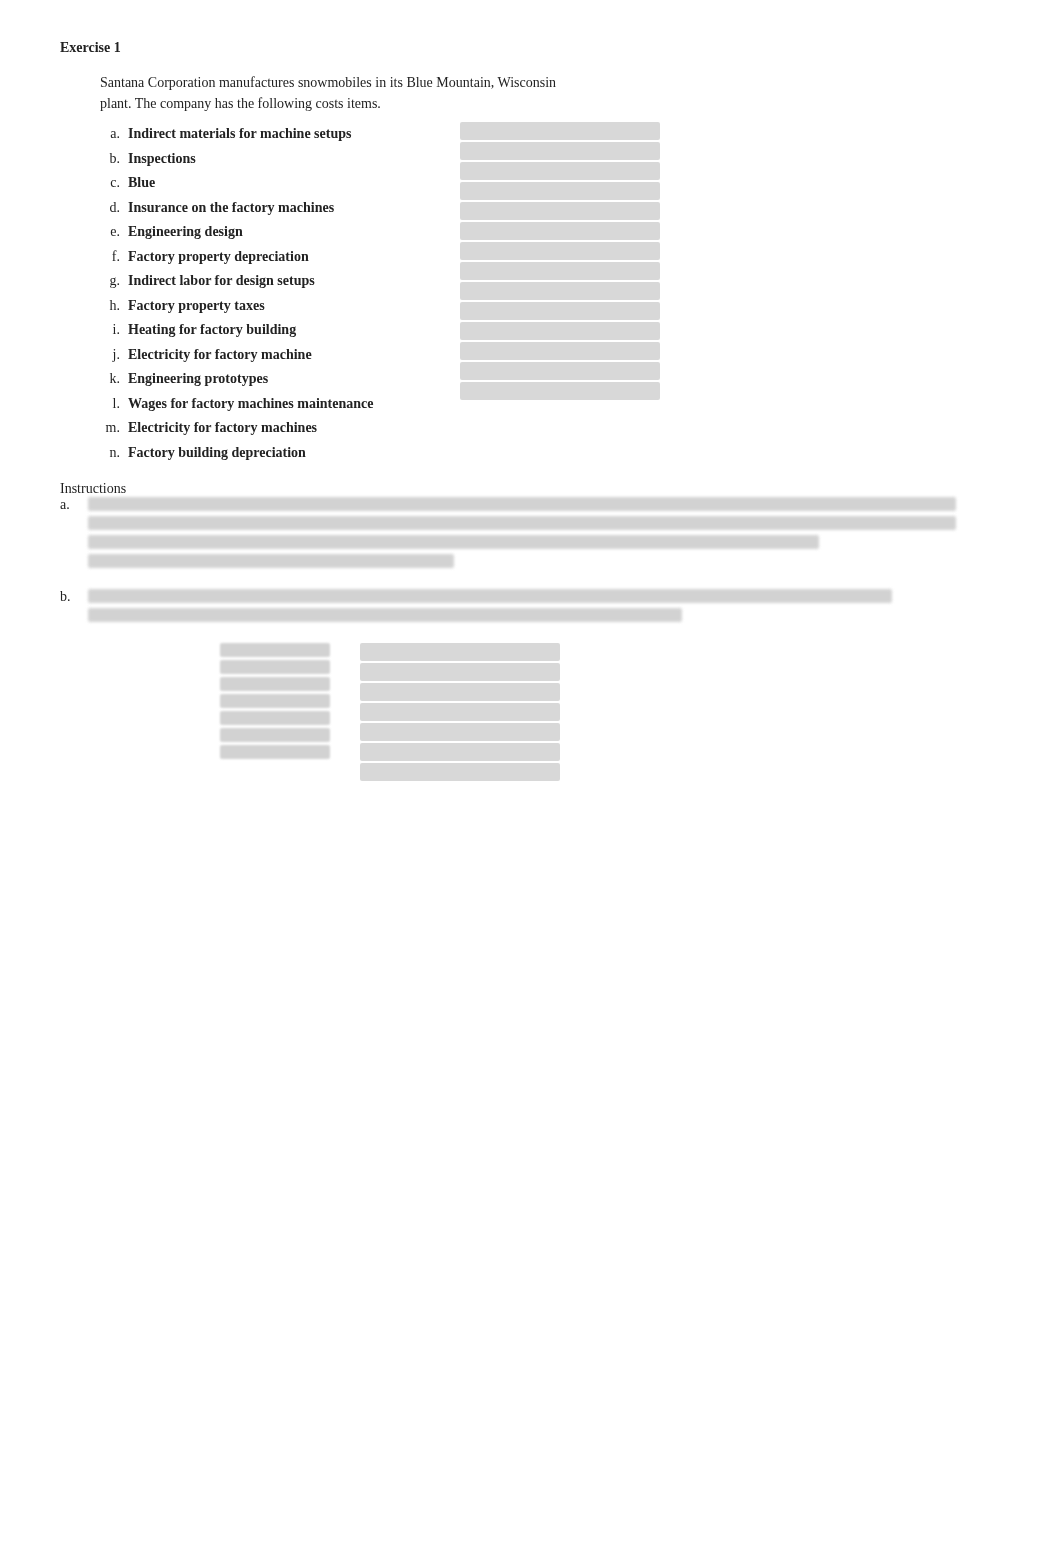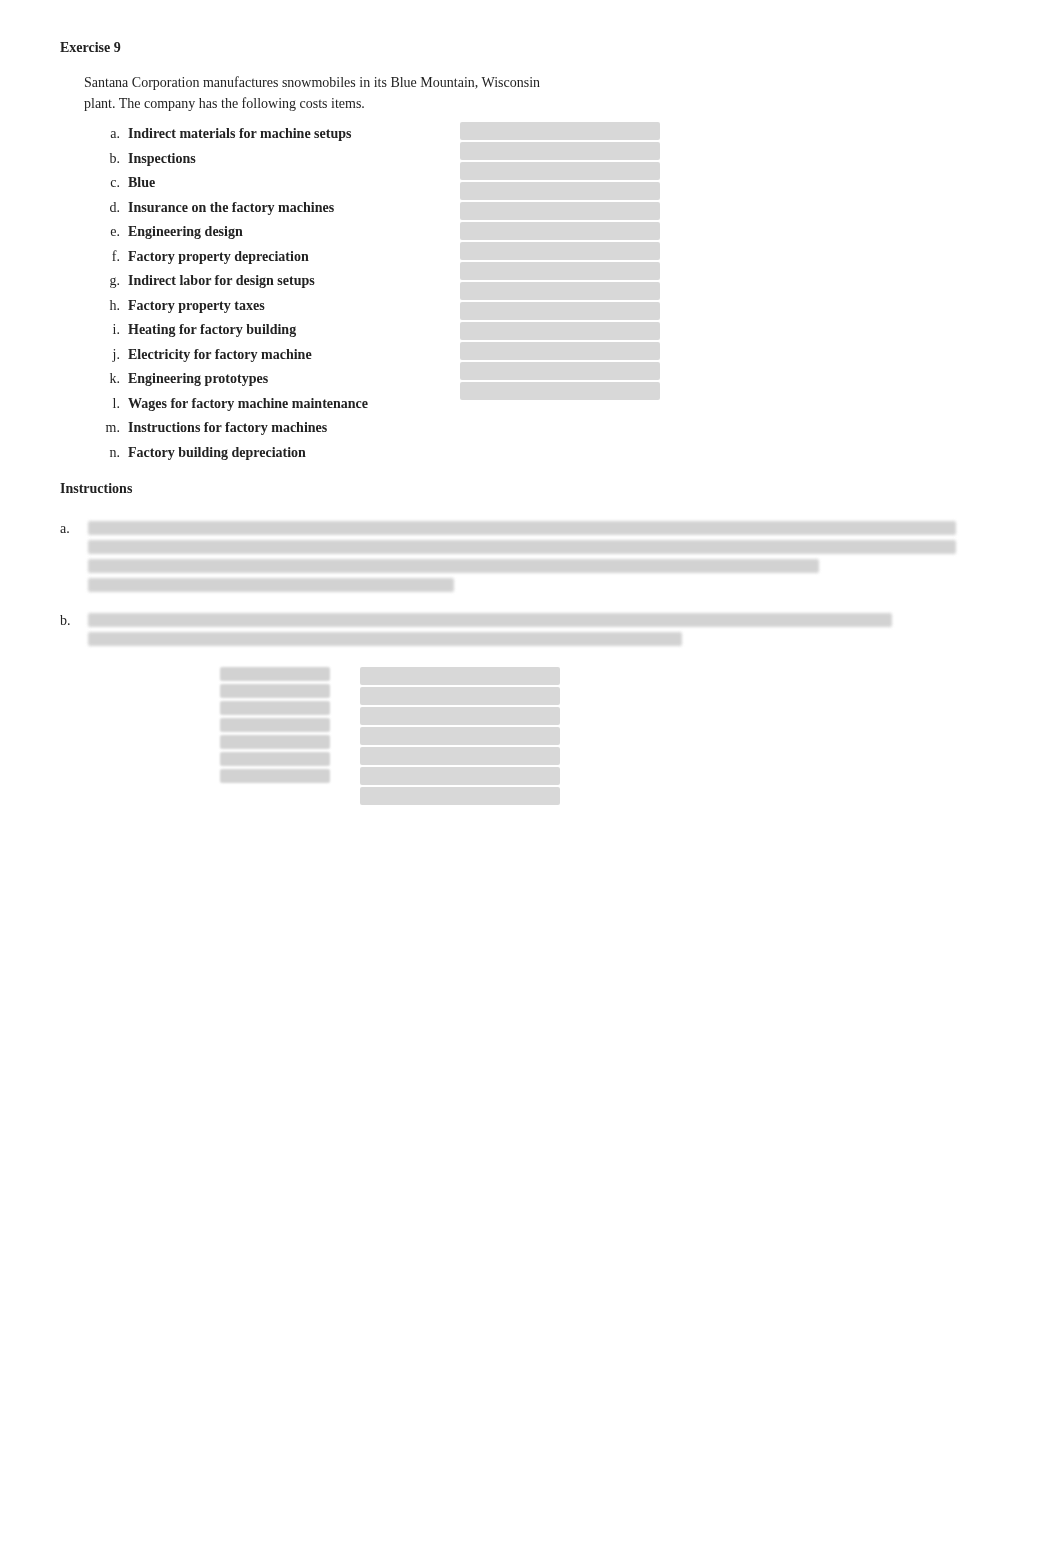--- a/index.html
+++ b/index.html
@@ -11,21 +11,21 @@
       width: 1062px;
       min-height: 1556px;
       padding: 40px 60px;
     }
     .exercise-title {
       font-weight: bold;
       font-size: 14px;
       margin-bottom: 16px;
     }
     .intro-text {
-      margin-left: 24px;
+      margin-left: 40px;
       margin-bottom: 8px;
       line-height: 1.5;
     }
     .list-container {
       display: flex;
       margin-left: 40px;
       margin-bottom: 16px;
     }
     .list-items {
       flex: 0 0 auto;
@@ -52,23 +52,23 @@
       gap: 2px;
     }
     .blurred-row {
       height: 18px;
       background: #c8c8c8;
       border-radius: 2px;
       filter: blur(0.5px);
       opacity: 0.7;
     }
     .instructions-title {
-      font-weight: bold;
-      font-size: 14px;
-      margin-bottom: 24px;
+      font-weight: normal;
+      font-size: 14px;
+      margin-bottom: 0;
     }
     .instruction-block {
       display: flex;
       margin-bottom: 16px;
     }
     .instruction-letter {
       min-width: 28px;
       font-size: 14px;
     }
     .instruction-content {
@@ -135,21 +135,21 @@
       height: 18px;
       background: #c8c8c8;
       border-radius: 2px;
       filter: blur(0.5px);
       opacity: 0.7;
     }
   </style>
 </head>
 <body>
 
-<div class="exercise-title">Exercise 9</div>
+<div class="exercise-title">Exercise 1</div>
 
 <div class="intro-text">
   <span>Santana Corporation manufactures snowmobiles in its Blue Mountain, Wisconsin</span><br>
   <span>plant.  The company has the following costs items.</span>
 </div>
 
 <div class="list-container">
   <div class="list-items">
 
   <div class="list-item">
@@ -191,25 +191,25 @@
       <div class="list-item">
       <span class="list-letter">j.</span>
       <span class="list-text">Electricity for factory machine</span>
     </div>
       <div class="list-item">
       <span class="list-letter">k.</span>
       <span class="list-text">Engineering prototypes</span>
     </div>
       <div class="list-item">
       <span class="list-letter">l.</span>
-      <span class="list-text">Wages for factory machine maintenance</span>
+      <span class="list-text">Wages for factory machines maintenance</span>
     </div>
       <div class="list-item">
       <span class="list-letter">m.</span>
-      <span class="list-text">Instructions for factory machines</span>
+      <span class="list-text">Electricity for factory machines</span>
     </div>
       <div class="list-item">
       <span class="list-letter">n.</span>
       <span class="list-text">Factory building depreciation</span>
     </div>
     </div>
   <div class="blurred-table">
   <div class="blurred-row"></div>
       <div class="blurred-row"></div>
       <div class="blurred-row"></div>

